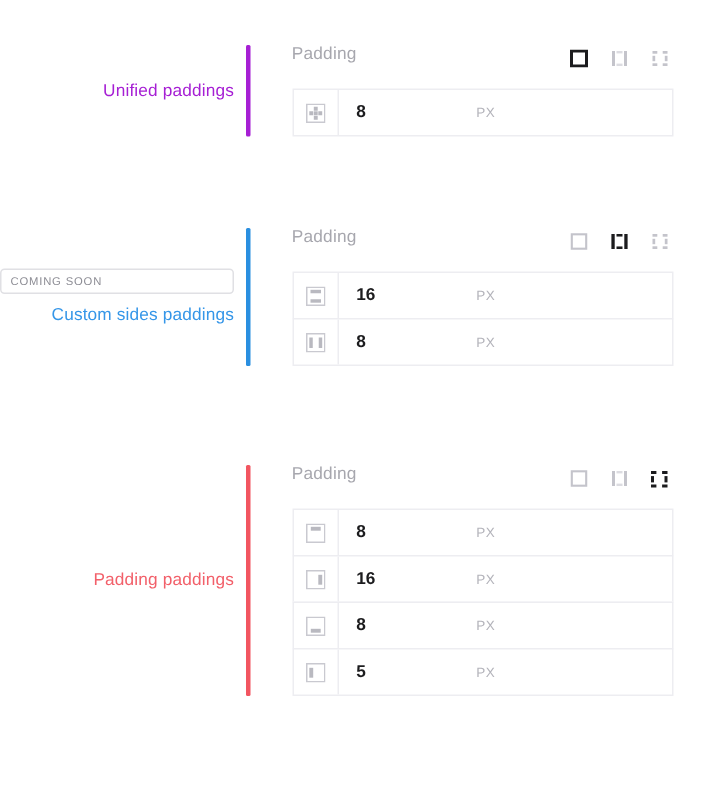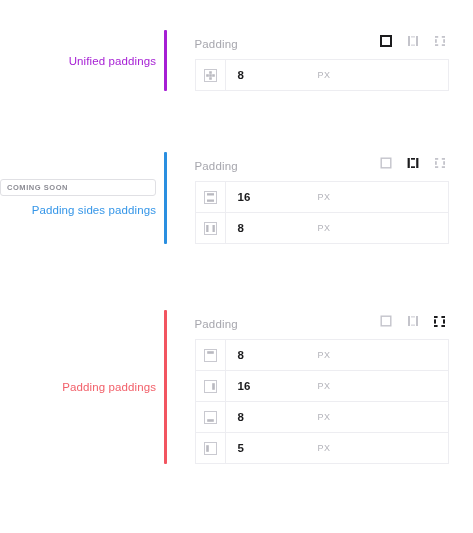--- a/index.html
+++ b/index.html
@@ -53,40 +53,39 @@
     font-size: 7.5px;
     line-height: 9px;
     letter-spacing: 0.55px;
     color: #8c8c94;
     border: 1px solid #e0e0e4;
     border-radius: 3px;
     padding: 3px 6px 3px 6px;
     margin-bottom: 6px;
     background: #ffffff;
     white-space: nowrap;
-    font-weight: bold;
   }
 
   .accent-bar {
     width: 2.5px;
     margin-left: 8px;
     border-radius: 1px;
     flex: none;
   }
 
   .panel {
     margin-left: 28px;
     width: 254px;
     flex: none;
   }
 
   
   .panel-head {
     display: flex;
-    align-items: flex-end;
+    align-items: flex-start;
     height: 20px;
     margin-bottom: 9px;
     gap: 44px;
   }
   .panel-title {
     font-size: 11.5px;
     color: #a7a7ae;
     letter-spacing: 0.15px;
   }
   .mode-group {
@@ -199,21 +198,21 @@
           <div class="field-value">8</div>
           <div class="field-unit">PX</div>
         </div>
       </div>
     </div>
   </div>
 
   <div class="section" id="section-coupled">
     <div class="label-col">
       <div class="badge">COMING SOON</div>
-      <div class="annot-label" style="color:#3596e8">Padding sides paddings</div>
+      <div class="annot-label" style="color:#3596e8">Custom sides paddings</div>
     </div>
     <div class="accent-bar" style="background:#2a8fe0"></div>
     <div class="panel">
       <div class="panel-head">
         <div class="panel-title">Padding</div>
         <div class="mode-group">
           <button class="mode-btn">
             <svg width="12" height="12" viewBox="0 0 12 12">
                 <rect x="1.2" y="1.2" width="9.6" height="9.6" fill="none" stroke="#c4c4cb" stroke-width="1.4"></rect>
               </svg>

